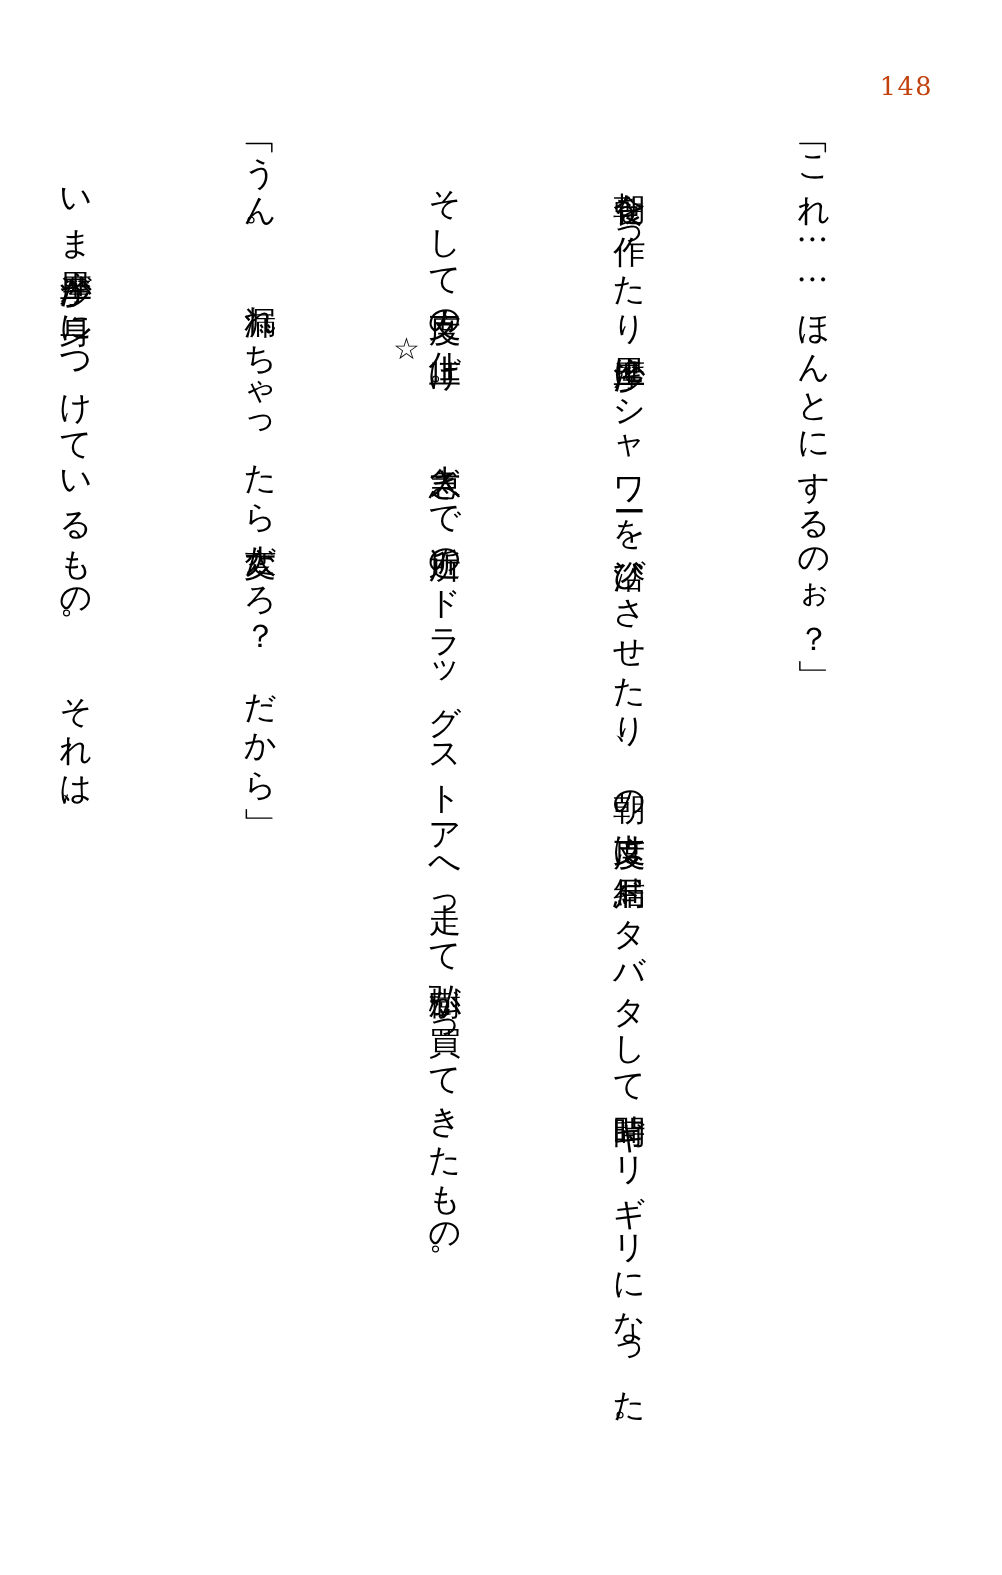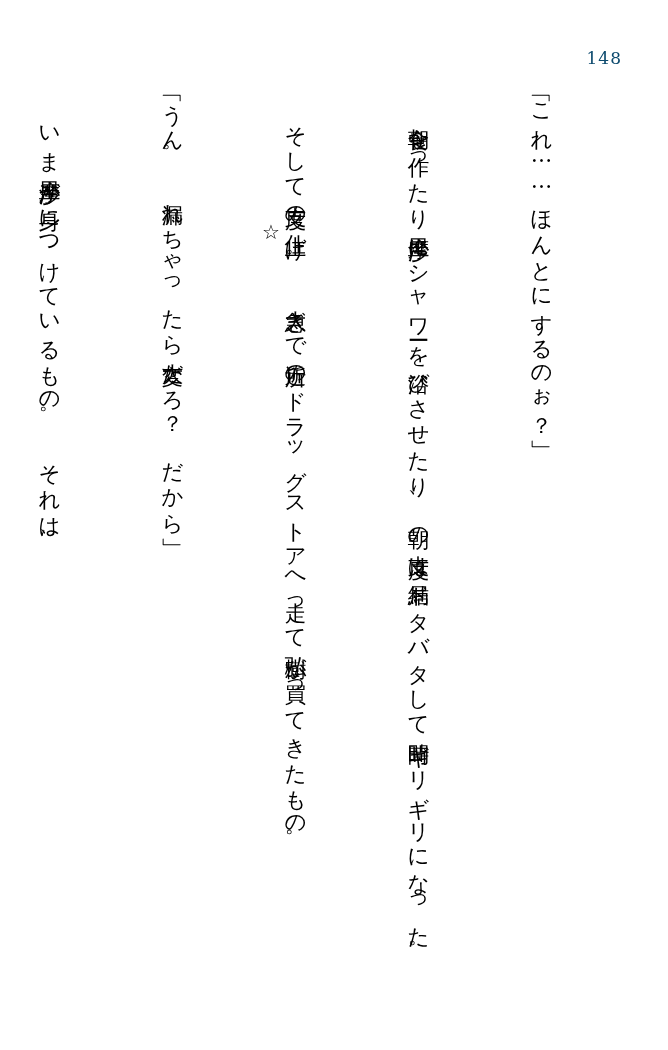--- a/index.html
+++ b/index.html
@@ -15,21 +15,21 @@
     overflow: hidden;
     font-family: "DejaVu Serif", "Liberation Serif", serif;
     color: #000000;
   }
   .page-number {
     position: absolute;
     top: 48px;
     right: 46px;
     font-size: 17px;
     font-family: "DejaVu Serif", "Liberation Serif", serif;
-    color: #0c4a6e;
+    color: #c2410c;
     letter-spacing: 1px;
   }
   .body-text {
     position: absolute;
     top: 88px;
     right: 24px;
     height: 930px;
     width: 600px;
     writing-mode: vertical-rl;
     text-orientation: upright;

